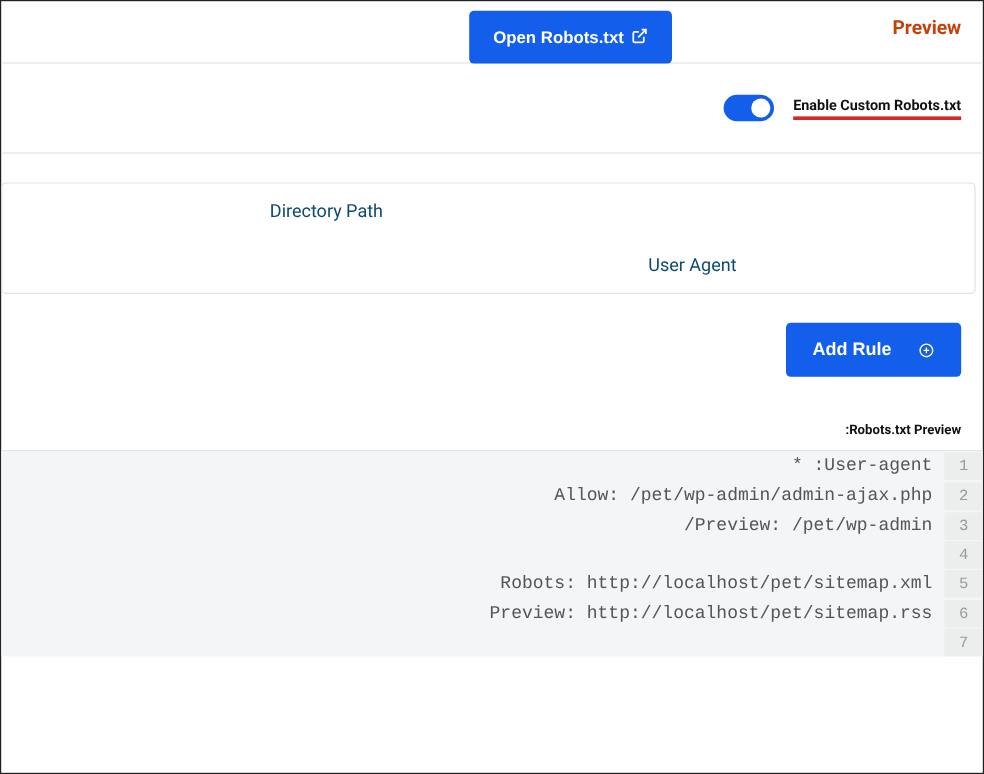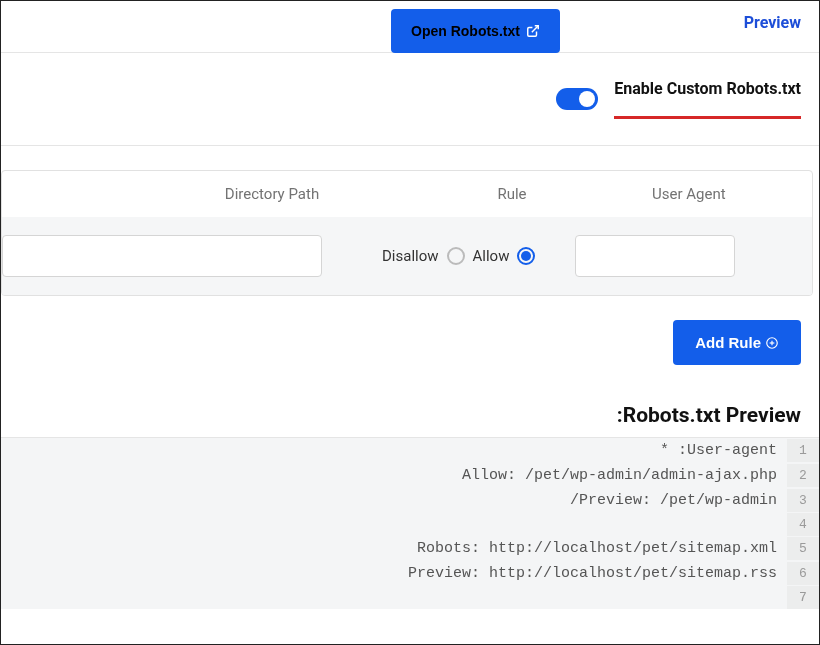--- a/index.html
+++ b/index.html
@@ -15,40 +15,40 @@
     .top-bar {
       display: flex;
       justify-content: flex-end;
       align-items: center;
       padding: 12px 18px 20px 0;
       gap: 180px;
       border-bottom: 1px solid #e5e5e5;
     }
     .open-robots-btn {
       background: #135eea;
-      color: #000000;
+      color: #ffffff;
       font-weight: 700;
       font-size: 14px;
       padding: 14px 20px;
       border: none;
       border-radius: 4px;
       display: inline-flex;
-      align-items: center;
+      align-items: flex-start;
       gap: 6px;
       cursor: pointer;
       margin-left: auto;
       position: absolute;
       left: 390px;
       top: 8px;
     }
     .open-robots-btn svg { width: 14px; height: 14px; }
     .preview-link {
       font-weight: 700;
       font-size: 16px;
-      color: #1d4ed8;
+      color: #c2410c;
       cursor: pointer;
     }
     .enable-row {
       display: flex;
       justify-content: flex-end;
       align-items: center;
       padding: 26px 18px;
       gap: 16px;
       border-bottom: 1px solid #e5e5e5;
     }
@@ -65,40 +65,40 @@
       position: absolute;
       width: 16px;
       height: 16px;
       background: #fff;
       border-radius: 50%;
       top: 3px;
       right: 3px;
     }
     .enable-label {
       font-weight: 700;
-      font-size: 16px;
+      font-size: 12px;
       color: #111;
       border-bottom: 3px solid #d62828;
-      padding-bottom: 18px;
+      padding-bottom: 2px;
     }
     .rules-table {
       margin: 24px 6px 0 0;
       border: 1px solid #e1e1e1;
       border-radius: 4px;
       overflow: hidden;
     }
     .rules-header {
       display: flex;
       padding: 14px 30px;
-      color: #737373;
+      color: #0c4a6e;
       font-size: 15px;
     }
     .col-dir { flex: 0 0 340px; text-align: center; padding-left: 140px;}
     .col-rule { flex: 0 0 280px; text-align: center; }
-    .col-agent { flex: 1; text-align: left; }
+    .col-agent { flex: 1; text-align: center; margin-top: 45px; }
     .rules-body {
       background: #f5f6f7;
       display: flex;
       align-items: center;
       padding: 18px 30px 18px 0;
     }
     .dir-input {
       width: 320px;
       height: 42px;
       border: 1px solid #d5d5d5;
@@ -151,29 +151,29 @@
     .add-rule-btn {
       background: #135eea;
       color: #fff;
       font-weight: 700;
       font-size: 15px;
       padding: 14px 22px;
       border: none;
       border-radius: 4px;
       display: inline-flex;
       align-items: center;
-      gap: 4px;
+      gap: 22px;
       cursor: pointer;
       justify-content: space-between;
     }
     .add-rule-btn svg { width: 14px; height: 14px; }
     .preview-heading {
       text-align: right;
       font-weight: 700;
-      font-size: 21px;
+      font-size: 11px;
       color: #111;
       padding: 6px 18px 10px 0;
     }
     .code-preview {
       background: #f4f5f6;
       border-top: 1px solid #e5e5e5;
       font-family: "Courier New", monospace;
       font-size: 15px;
       color: #555;
       direction: rtl;
@@ -215,32 +215,21 @@
 </div>
 
 <div class="enable-row">
   <div class="toggle"></div>
   <span class="enable-label">Enable Custom Robots.txt</span>
 </div>
 
 <div class="rules-table">
   <div class="rules-header">
     <div class="col-dir">Directory Path</div>
-    <div class="col-rule">Rule</div>
     <div class="col-agent">User Agent</div>
-  </div>
-  <div class="rules-body">
-    <input type="text" class="dir-input" style="">
-    <div class="rule-opts">
-      <span>Disallow</span>
-      <span class="radio"></span>
-      <span>Allow</span>
-      <span class="radio selected"></span>
-    </div>
-    <input type="text" class="agent-input" style="">
   </div>
 </div>
 
 <div class="add-rule-row">
   <button class="add-rule-btn">
     <span>Add Rule</span>
     <svg viewBox="0 0 24 24" fill="none" stroke="white" stroke-width="2">
         <circle cx="12" cy="12" r="9"></circle>
         <line x1="12" y1="8" x2="12" y2="16"></line>
         <line x1="8" y1="12" x2="16" y2="12"></line>

